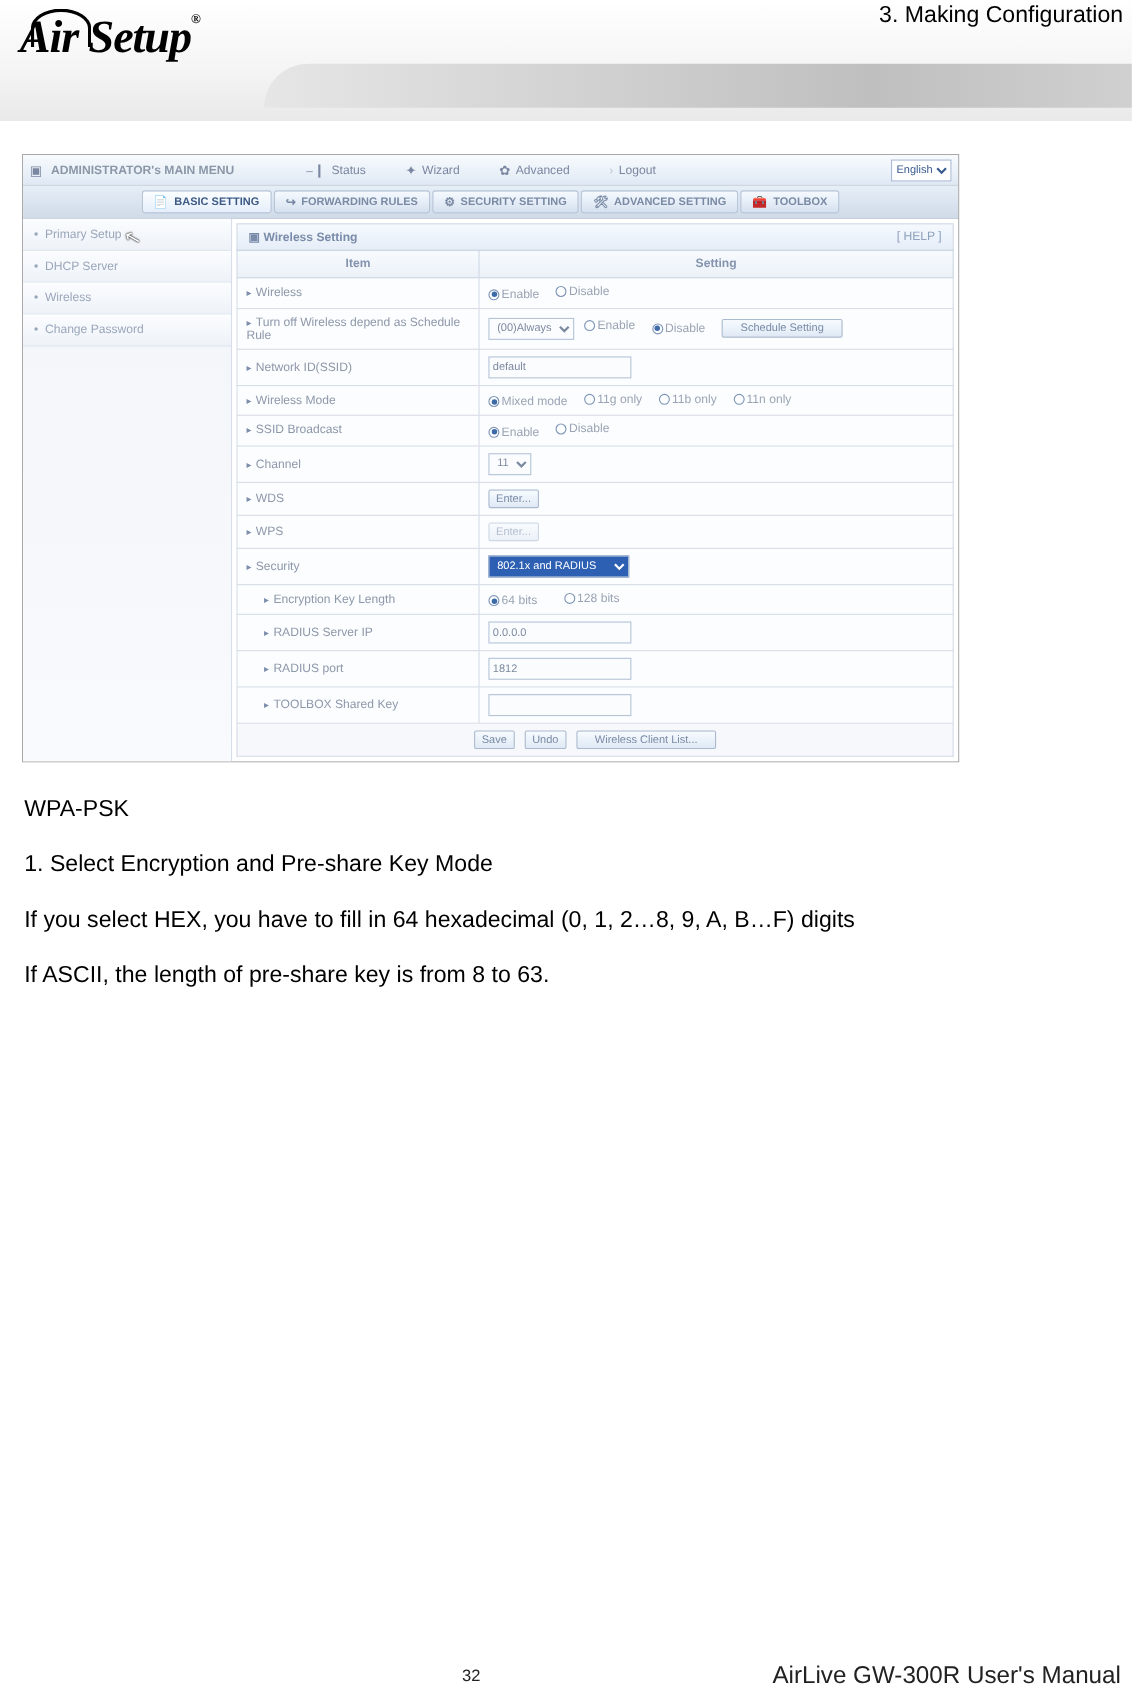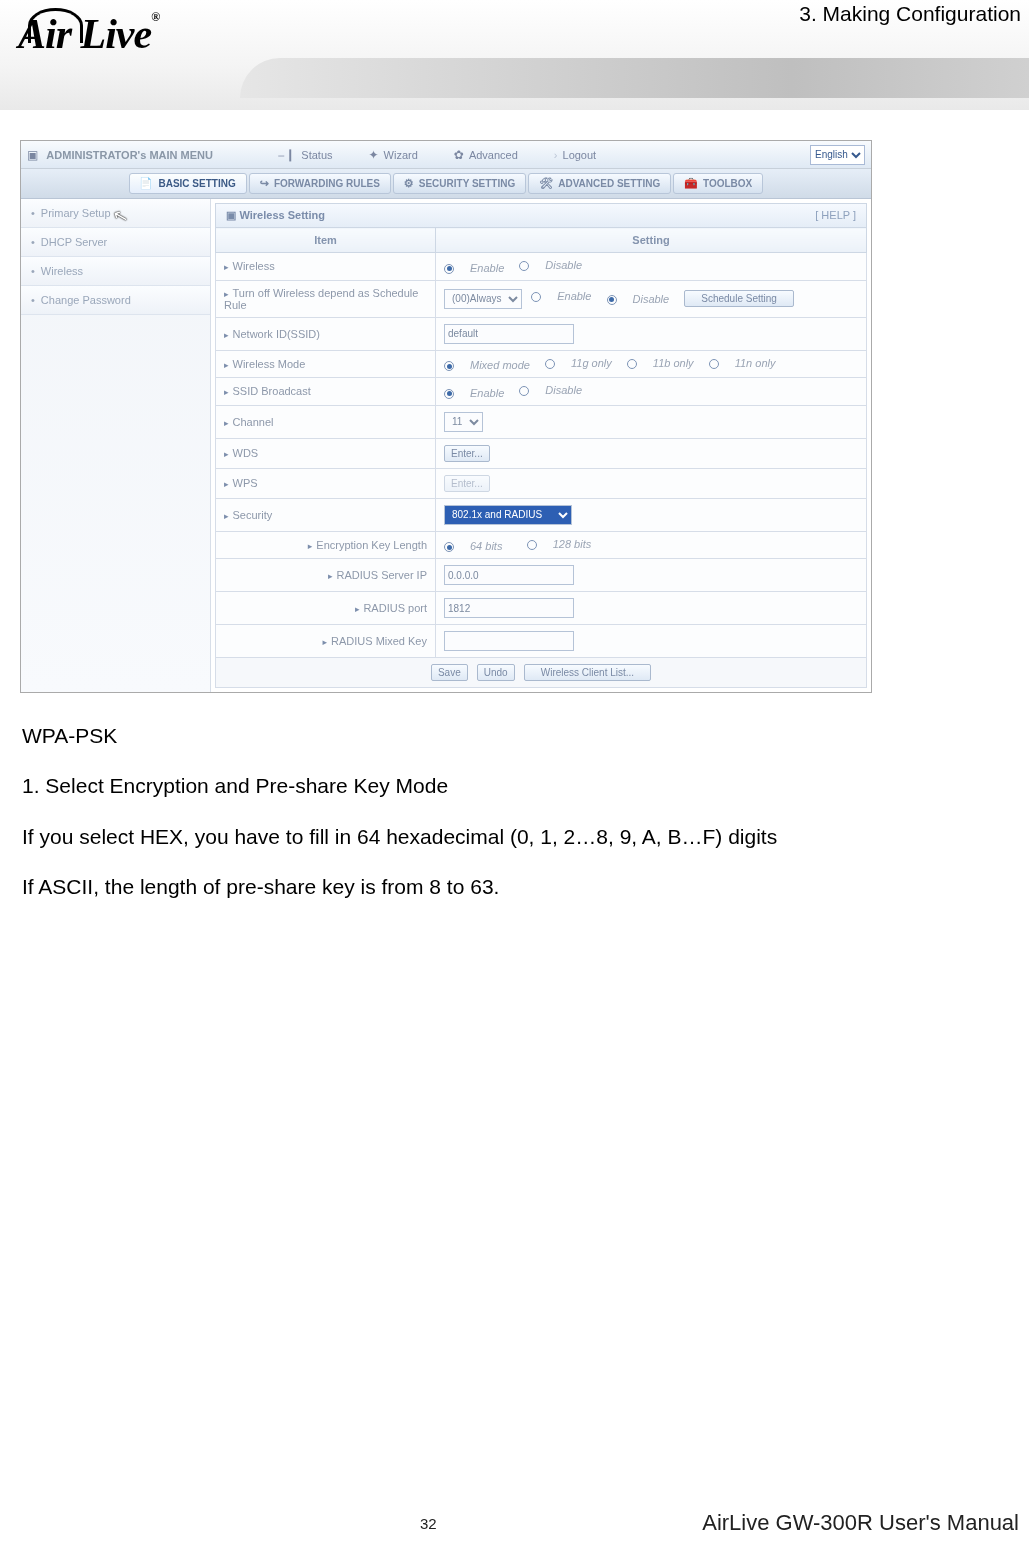--- a/index.html
+++ b/index.html
@@ -136,24 +136,24 @@
     padding: 6px; font-weight: bold; color: #8494ae; font-size: 11px;
   }
   table.settings td {
     border: 1px solid #d6dde8;
     padding: 6px 8px; color: #9aa4b4; vertical-align: middle;
     background: #fcfdfe;
   }
   table.settings td.item {
     width: 220px; color: #8d98aa;
   }
-  table.settings td.item.sub { padding-left: 24px; text-align: right; }
+  table.settings td.item.sub { padding-left: 24px; }
   .chev { color: #7c8eac; margin-right: 4px; font-size: 9px; }
   
-  .radio { display: inline-flex; align-items: flex-end; gap: 16px; margin-right: 12px; font-style: italic; }
+  .radio { display: inline-flex; align-items: center; gap: 2px; margin-right: 12px; }
   .r-outer {
     width: 10px; height: 10px; border-radius: 50%; border: 1px solid #7d94b6;
     display: inline-flex; align-items: center; justify-content: center;
   }
   .r-outer.on::after {
     content: ""; width: 5px; height: 5px; border-radius: 50%; background: #3d6aa8;
   }
   select.small, .txt {
     font-size: 10px; height: 20px; border: 1px solid #b5c3d7;
     padding: 1px 3px; color: #7c8aa0; background: #fbfcfe;
@@ -182,21 +182,21 @@
   }
   .pg-footer .pgnum { font-size: 15px; }
   .pg-footer .manual { font-size: 22px; margin-left: 16px; }
 </style>
 </head>
 <body>
 
 <div class="page-header">
   <div class="logo">
     <span class="dot"></span>
-    <span>Air Live</span><span class="tm">®</span>
+    <span>Air Setup</span><span class="tm">®</span>
   </div>
   <div class="chapter">3. Making Configuration</div>
   <div class="swoop"></div>
 </div>
 
 <div class="shot">
 
   <div class="topbar">
     <span class="icon">▣</span>
     <span class="admin-title">ADMINISTRATOR's MAIN MENU</span>
@@ -394,21 +394,21 @@
           <td class="item sub"><span class="chev">▸</span><span>RADIUS Server IP</span></td>
           <td><input class="txt" value="0.0.0.0" style=""></td>
         </tr>
 
         <tr>
           <td class="item sub"><span class="chev">▸</span><span>RADIUS port</span></td>
           <td><input class="txt" value="1812" style=""></td>
         </tr>
 
         <tr>
-          <td class="item sub"><span class="chev">▸</span><span>RADIUS Mixed Key</span></td>
+          <td class="item sub"><span class="chev">▸</span><span>TOOLBOX Shared Key</span></td>
           <td><input class="txt" value="" style=""></td>
         </tr>
       </tbody>
         </table>
 
       <div class="footer-row">
         <button class="btn">Save</button>
         <button class="btn">Undo</button>
         <button class="btn long">Wireless Client List...</button>
       </div>

